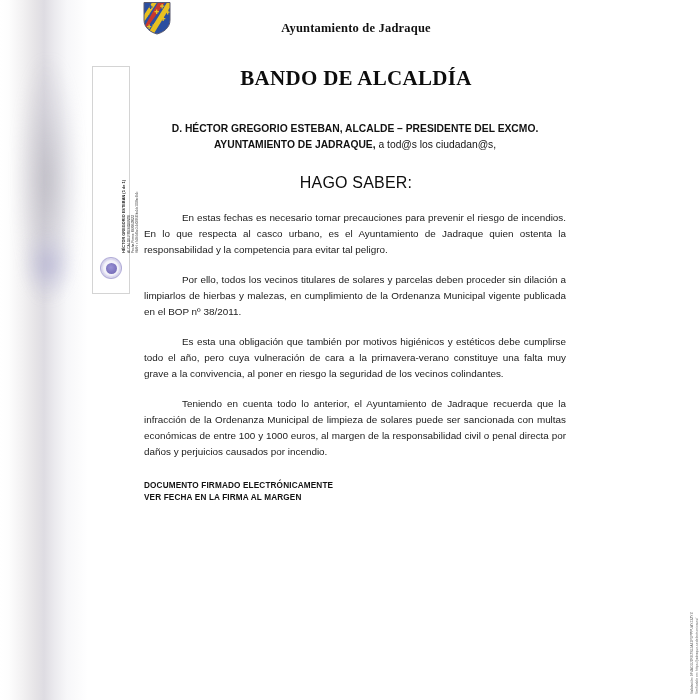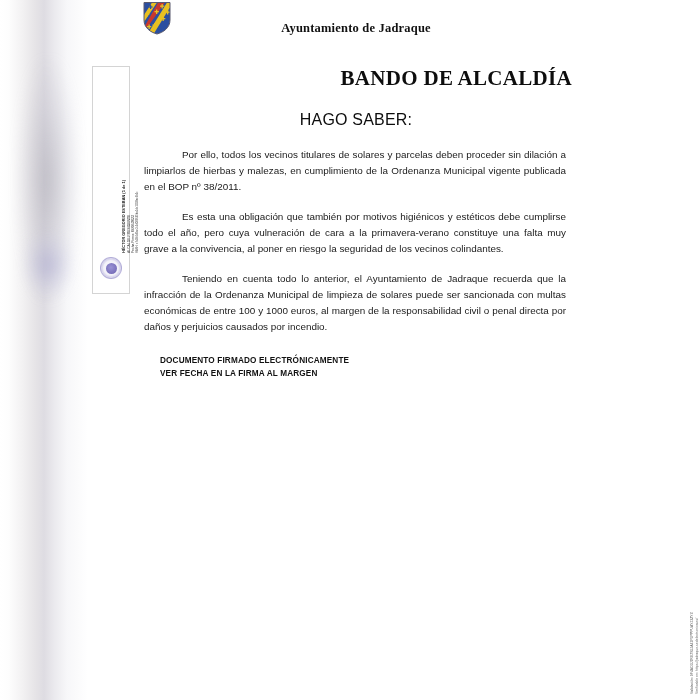--- a/index.html
+++ b/index.html
@@ -169,21 +169,21 @@
     text-align: center;
     font-family: "Liberation Serif", serif;
     font-weight: bold;
     font-size: 12.5px;
     color: #111;
     padding-top: 21px;
     letter-spacing: 0.2px;
   }
 
   #main-title {
-    text-align: right;
+    text-align: center;
     font-family: "Liberation Serif", serif;
     font-weight: bold;
     font-size: 21px;
     color: #0d0d0d;
     margin-top: 30px;
     letter-spacing: 0.3px;
   }
   #sub-title {
     text-align: center;
     font-family: "Liberation Serif", serif;
@@ -247,21 +247,21 @@
   #e-sign-note {
     margin-top: 20px;
     padding-left: 4px;
     font-family: "Liberation Sans", sans-serif;
     font-weight: bold;
     font-size: 8.2px;
     line-height: 1.48;
     color: #121212;
     letter-spacing: 0.15px;
   }
-  #e-sign-note .es-ln { display: block; margin-left: 16px; }
+  #e-sign-note .es-ln { display: block; }
 </style>
 </head>
 <body>
 
 <div id="scan-shadow-left"></div>
 <div id="scan-shadow-blob"></div>
 <div id="scan-shadow-blue"></div>
 
 <div id="sig-strip">
   <div id="sig-rot-wrap">
@@ -326,24 +326,31 @@
       </g>
       <path d="M4,3 H56 V38 C56,54 42,63 30,66 C18,63 4,54 4,38 Z" fill="none" stroke="#5a5a6e" stroke-width="2"></path>
     </svg>
   </div>
 
   <div id="header-title">Ayuntamiento de Jadraque</div>
 
   <div id="main-title">BANDO DE ALCALDÍA</div>
 
 
+  <div id="addressee">
+    <span class="ad-line1">D. HÉCTOR GREGORIO ESTEBAN, ALCALDE – PRESIDENTE DEL EXCMO.</span>
+    <span class="ad-line2">
+      <span class="ad-bold">AYUNTAMIENTO DE JADRAQUE,</span><span class="ad-normal"> a tod@s los ciudadan@s,</span>
+    </span>
+  </div>
 
   <div id="hago-saber">HAGO SABER:</div>
 
   <div id="body-paragraphs">
+    <p class="para">En estas fechas es necesario tomar precauciones para prevenir el riesgo de incendios. En lo que respecta al casco urbano, es el Ayuntamiento de Jadraque quien ostenta la responsabilidad y la competencia para evitar tal peligro.</p>
     <p class="para">Por ello, todos los vecinos titulares de solares y parcelas deben proceder sin dilación a limpiarlos de hierbas y malezas, en cumplimiento de la Ordenanza Municipal vigente publicada en el BOP nº 38/2011.</p>
     <p class="para">Es esta una obligación que también por motivos higiénicos y estéticos debe cumplirse todo el año, pero cuya vulneración de cara a la primavera-verano constituye una falta muy grave a la convivencia, al poner en riesgo la seguridad de los vecinos colindantes.</p>
     <p class="para">Teniendo en cuenta todo lo anterior, el Ayuntamiento de Jadraque recuerda que la infracción de la Ordenanza Municipal de limpieza de solares puede ser sancionada con multas económicas de entre 100 y 1000 euros, al margen de la responsabilidad civil o penal directa por daños y perjuicios causados por incendio.</p>
   </div>
 
   <div id="closing">
   </div>
 
   <div id="e-sign-note">
     <span class="es-ln">DOCUMENTO FIRMADO ELECTRÓNICAMENTE</span>

